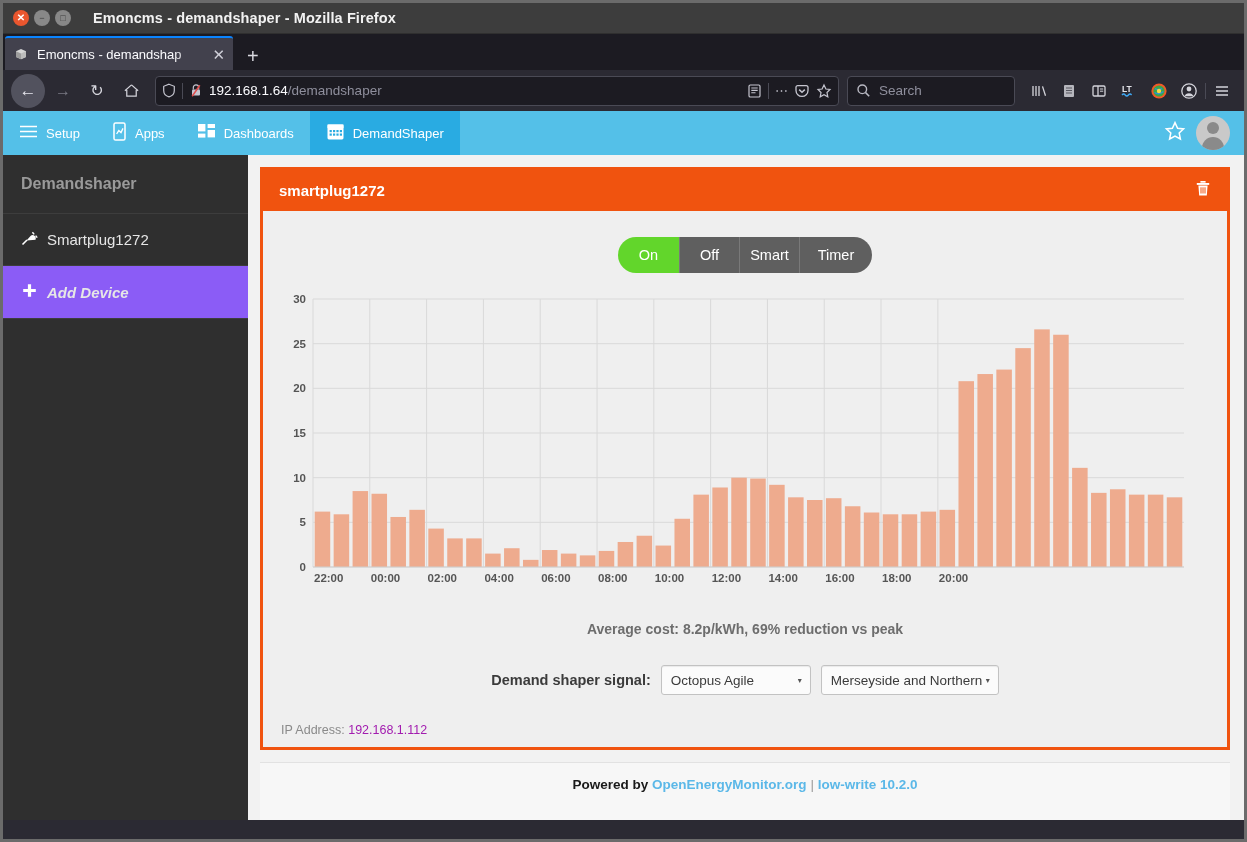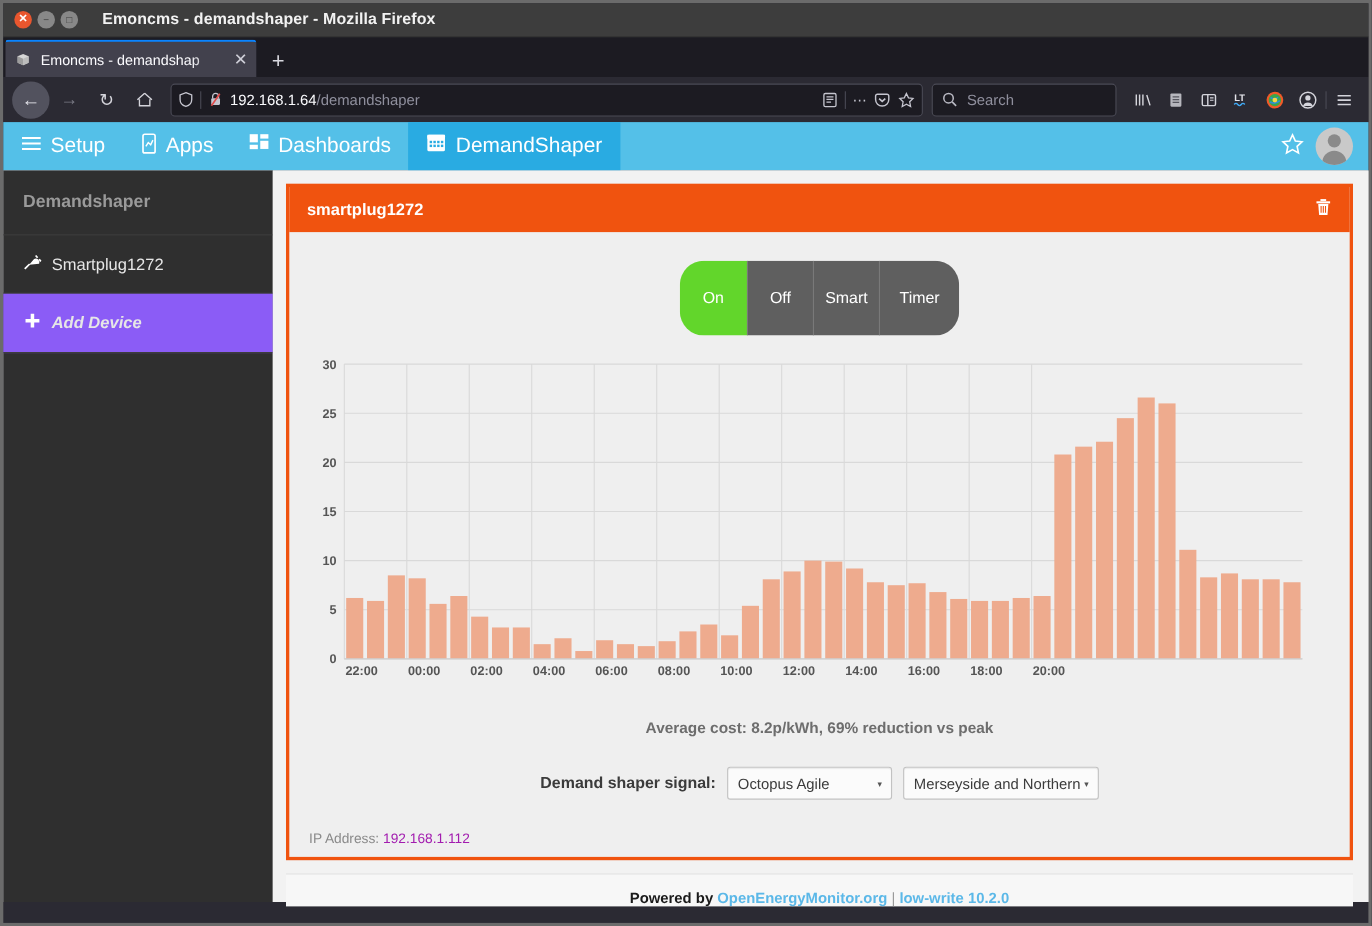--- a/index.html
+++ b/index.html
@@ -58,21 +58,21 @@
     display: flex; align-items: center; padding: 0 8px; gap: 8px;
   }
   .search-ph { font-size: 13.5px; color: #8f8f9d; }
   .tb-icons { display: flex; align-items: center; gap: 2px; margin-left: 8px; }
   .tbi { width: 28px; height: 28px; display: flex; align-items: center; justify-content: center; color: #d4d4db; }
 
   
   .emon-nav { height: 44px; background: #54c0e8; display: flex; align-items: stretch; }
   .emon-item {
     display: flex; align-items: center; gap: 8px; padding: 18px 16px; color: #fff;
-    font-size: 19px; white-space: nowrap;
+    font-size: 13px; white-space: nowrap;
   }
   .emon-item.active { background: #29abe2; }
   .emon-spacer { flex: 1; }
   .emon-right { display: flex; align-items: center; gap: 10px; padding-right: 14px; }
   .avatar { width: 34px; height: 34px; border-radius: 50%; background: #c9c9c9; position: relative; overflow: hidden; }
   .avatar::before { content:""; position:absolute; width:12px; height:12px; border-radius:50%; background:#8a8a8a; left:11px; top:6px; }
   .avatar::after { content:""; position:absolute; width:22px; height:13px; border-radius:11px 11px 0 0; background:#8a8a8a; left:6px; top:21px; }
 
   
   .page { display: flex; height: 665px; background: #f2f2f2; }
@@ -90,21 +90,21 @@
     background: #f0530f; height: 41px; display: flex; align-items: center; justify-content: space-between;
     padding: 0 16px; color: #fff;
   }
   .card-title { font-size: 15px; font-weight: bold; }
   .card-body { padding: 26px 14px 10px 14px; }
 
   
   .btngroup { display: flex; justify-content: center; }
   .bgrp { display: flex; border-radius: 22px; overflow: hidden; }
   .bseg {
-    background: #5f5f5f; color: #fff; font-size: 14.5px; padding: 26px 0;
+    background: #5f5f5f; color: #fff; font-size: 14.5px; padding: 10px 0;
     width: 60px; text-align: center; border-right: 1px solid #797979;
   }
   .bseg:last-child { border-right: none; width: 72px; }
   .bseg:first-child { width: 62px; }
   .bseg.on { background: #62d62b; }
 
   
   .chart-wrap { margin-top: 16px; position: relative; height: 302px; }
   .chart-svg { display: block; }
 

